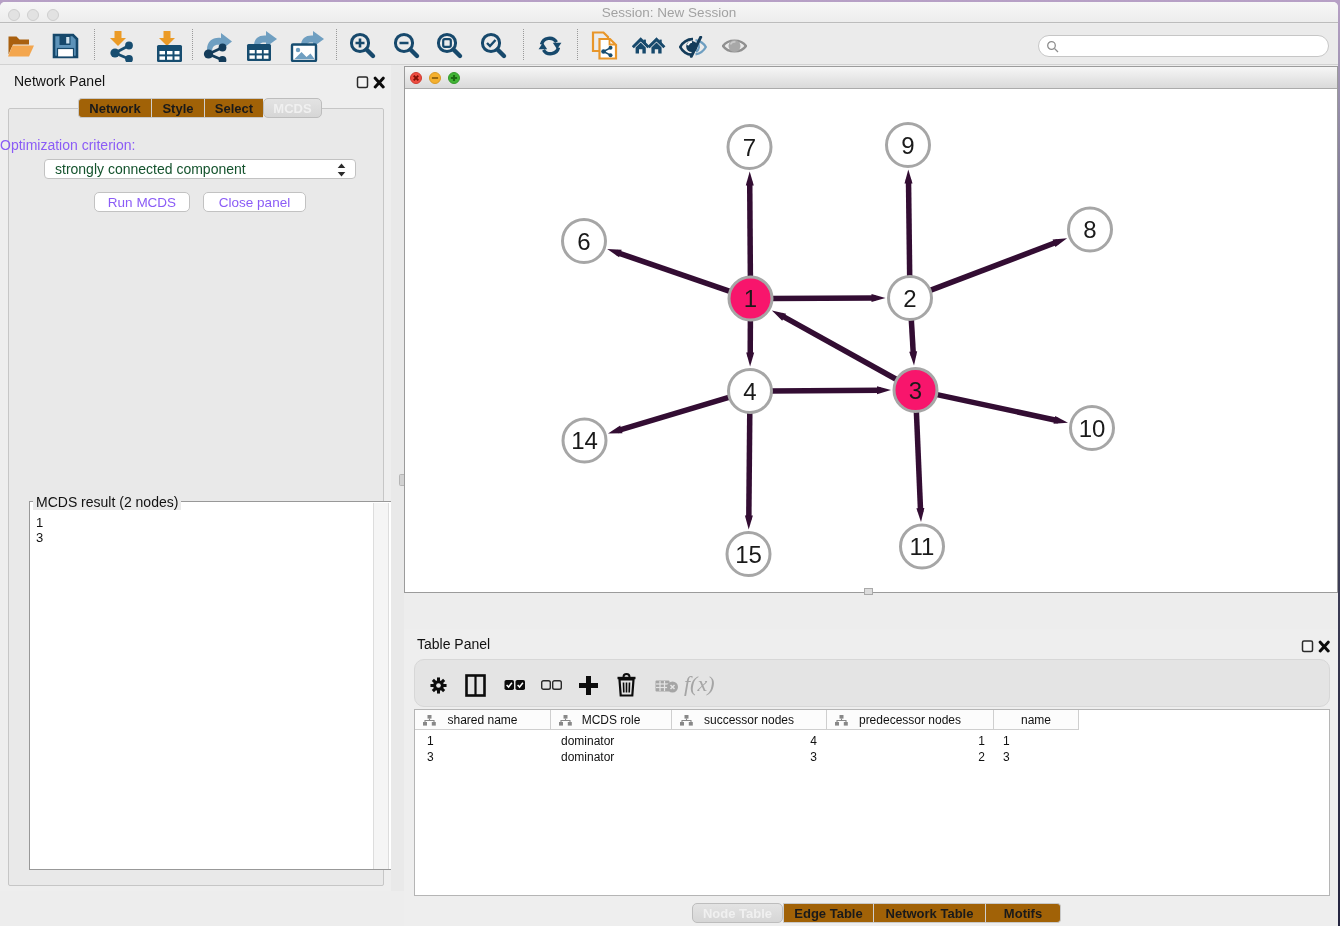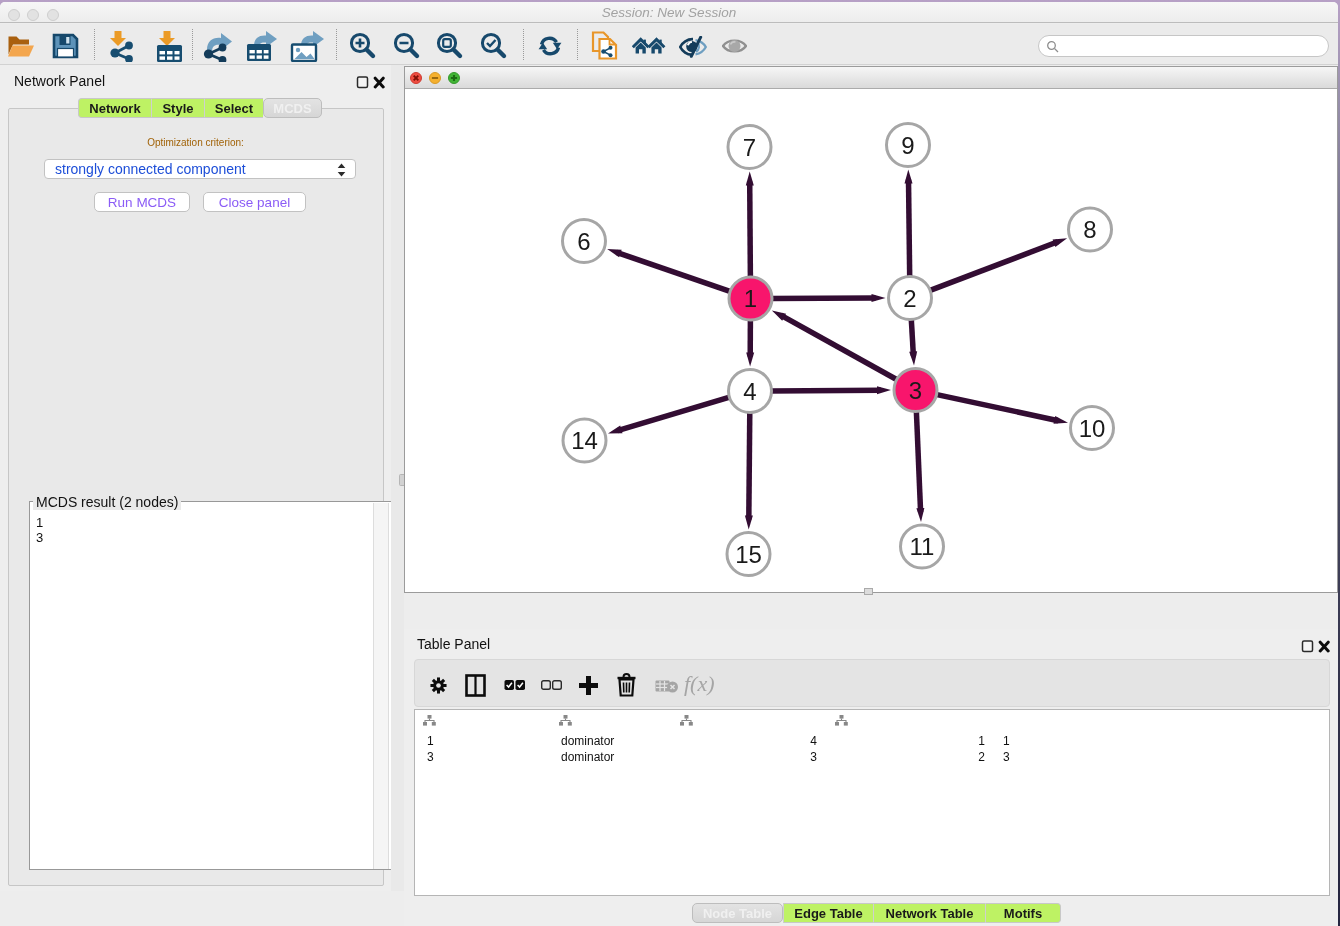--- a/index.html
+++ b/index.html
@@ -5,21 +5,21 @@
 html,body{margin:0;padding:0;}
 body{width:1340px;height:926px;overflow:hidden;position:relative;
   background:linear-gradient(180deg,#b7a0c6 0%,#9a91ad 10%,#6f6c87 28%,#474760 52%,#31314a 75%,#252540 100%);
   font-family:"Liberation Sans",sans-serif;}
 *{box-sizing:border-box;}
 .window{position:absolute;left:0;top:2px;width:1338px;height:924px;background:#ededed;
   border-radius:5px 5px 0 0;overflow:hidden;}
 .abs{position:absolute;}
 
 .titlebar{position:absolute;left:0;top:0;width:100%;height:21px;
-  background:linear-gradient(#f7f7f7,#ededed);border-bottom:1px solid #bcbcbc;font-style:italic;}
+  background:linear-gradient(#f7f7f7,#ededed);border-bottom:1px solid #bcbcbc;}
 .tl{position:absolute;top:7px;width:12px;height:12px;border-radius:50%;
   background:#e2e2e2;border:1px solid #cecece;}
 .apptitle{position:absolute;top:3px;left:0;width:1338px;text-align:center;
   font-size:13.5px;color:#a2a2a2;}
 
 .toolbar{position:absolute;left:0;top:22px;width:100%;height:41px;
   background:#ebebeb;border-bottom:1px solid #d2d2d2;}
 .tsep{position:absolute;top:5px;height:31px;width:0;border-left:1px dotted #9a9a9a;}
 .ticon{position:absolute;top:0;}
 .search{position:absolute;left:1038px;top:11px;width:291px;height:22px;background:#fff;
@@ -28,29 +28,29 @@
 
 .cpanel{position:absolute;left:0;top:63px;width:392px;height:826px;background:#eee;
   border-right:1px solid #c9c9c9;}
 .ctitle{position:absolute;left:14px;top:8px;font-size:14px;color:#111;}
 .paneicons{position:absolute;right:6px;top:10px;}
 .inset{position:absolute;left:8px;top:43px;width:376px;height:778px;background:#e9e9e9;
   border:1px solid #c6c6c6;border-radius:2px;}
 
 .segwrap{position:absolute;font-size:13px;color:#1a1a1a;font-weight:bold;}
 .seg{position:absolute;top:0;height:20px;line-height:20px;text-align:center;
-  background:#bef264;border-top:1px solid #c8c8c8;border-bottom:1px solid #c8c8c8;}
+  background:#a16207;border-top:1px solid #c8c8c8;border-bottom:1px solid #c8c8c8;}
 .seg.first{border-left:1px solid #c8c8c8;border-radius:4px 0 0 4px;}
 .seg.last{border-right:1px solid #c8c8c8;border-radius:0 4px 4px 0;}
 .seg.mid{border-left:1px solid #cfcfcf;}
 .seg.sel{background:linear-gradient(#e3e3e3,#d6d6d6);border:1px solid #bdbdbd;
   border-radius:5px;color:#f0f0f0;text-shadow:none;}
-.optlabel{position:absolute;left:0;width:100%;text-align:center;font-size:10px;color:#a16207;}
+.optlabel{position:absolute;left:0;width:100%;font-size:14px;color:#8b5cf6;}
 .dropdown{position:absolute;left:44px;top:94px;width:312px;height:20px;background:#fff;
-  border:1px solid #c2c2c2;border-radius:4px;font-size:14px;line-height:19px;color:#1d4ed8;
+  border:1px solid #c2c2c2;border-radius:4px;font-size:14px;line-height:19px;color:#14532d;
   padding-left:10px;}
 .btn{position:absolute;height:20px;background:#fff;border:1px solid #c2c2c2;border-radius:5px;
   font-size:13.5px;line-height:19px;text-align:center;color:#8b5cf6;}
 .mcdsbox{position:absolute;left:17px;top:436px;width:366px;height:369px;background:#fff;
   border:1px solid #989898;margin-left:12px;}
 .mcdslegend{position:absolute;left:3px;top:-8px;background:#e9e9e9;padding:0 3px;
   font-size:14px;color:#111;}
 .mcdsval{position:absolute;left:6px;font-size:13px;color:#111;}
 .mscroll{position:absolute;right:5px;top:1px;width:16px;height:366px;background:#f5f5f5;
   border-left:1px solid #ddd;border-right:1px solid #ddd;}
@@ -61,21 +61,21 @@
   border:1px solid #9b9b9b;}
 .scctb{position:absolute;left:0;top:0;width:100%;height:22px;
   background:linear-gradient(#f6f6f6,#dadada);border-bottom:1px solid #ababab;}
 .scctitle{position:absolute;top:3px;left:0;width:100%;text-align:center;font-size:13px;
   font-weight:bold;color:#222;}
 .ball{position:absolute;top:5px;width:12px;height:12px;border-radius:50%;}
 
 .tpanel{position:absolute;left:404px;top:591px;width:934px;height:298px;background:#eee;margin-top:36px;}
 .ttitle{position:absolute;left:13px;top:7px;font-size:14px;color:#111;}
 .ttools{position:absolute;left:10px;top:30px;width:916px;height:48px;background:#e4e4e4;
-  border:1px solid #d7d7d7;border-radius:4px;}
+  border:1px solid #d7d7d7;border-radius:10px;}
 .tablebox{position:absolute;left:10px;top:80px;width:916px;height:187px;background:#fff;
   border:1px solid #b5b5b5;}
 .thead{position:absolute;left:0;top:0;height:20px;background:#fcfcfc;
   border-bottom:1px solid #cfcfcf;font-size:12px;color:#111;}
 .thcell{position:absolute;top:0;height:20px;border-right:1px solid #cfcfcf;
   text-align:center;line-height:20px;}
 .trow{position:absolute;font-size:12px;color:#111;height:17px;line-height:17px;}
 .tcell{position:absolute;top:0;height:17px;}
 
 .btabs{position:absolute;left:0;top:0;font-size:13px;}
@@ -434,20 +434,27 @@
             <line x1="5" y1="2" x2="5" y2="12"></line>
             <line x1="9.5" y1="2" x2="9.5" y2="12"></line>
           </g>
         <circle cx="17.5" cy="8" r="5.5" fill="#a5a5a5"></circle>
         <path d="M15.5 6 l4 4 m0 -4 l-4 4" stroke="#e4e4e4" stroke-width="1.5"></path>
       </svg>
 
       <div class="abs" style="left:269px;top:11px;font-family:'Liberation Serif',serif;font-style:italic;font-size:22px;color:#a5a5a5;">f(x)</div>
     </div>
     <div class="tablebox" id="tablebox">
+      <div class="thead" style="left:0;width:664px;">
+        <div class="thcell" style="left:0;width:136px;">shared name</div>
+        <div class="thcell" style="left:136px;width:121px;">MCDS role</div>
+        <div class="thcell" style="left:257px;width:155px;">successor nodes</div>
+        <div class="thcell" style="left:412px;width:167px;">predecessor nodes</div>
+        <div class="thcell" style="left:579px;width:85px;">name</div>
+      </div>
       <svg class="abs" style="left:8px;top:5px;" width="13" height="11" viewBox="0 0 13 11">
           <g fill="#888">
             <rect x="4.5" y="0" width="4" height="3.6"></rect>
             <rect x="0" y="7" width="4" height="3.6"></rect>
             <rect x="8.8" y="7" width="4" height="3.6"></rect>
           </g>
           <path d="M6.5 3.5 v2 M2 7 v-1.5 h9 v1.5" stroke="#888" stroke-width="1.1" fill="none"></path>
         </svg>
       <svg class="abs" style="left:144px;top:5px;" width="13" height="11" viewBox="0 0 13 11">
           <g fill="#888">

